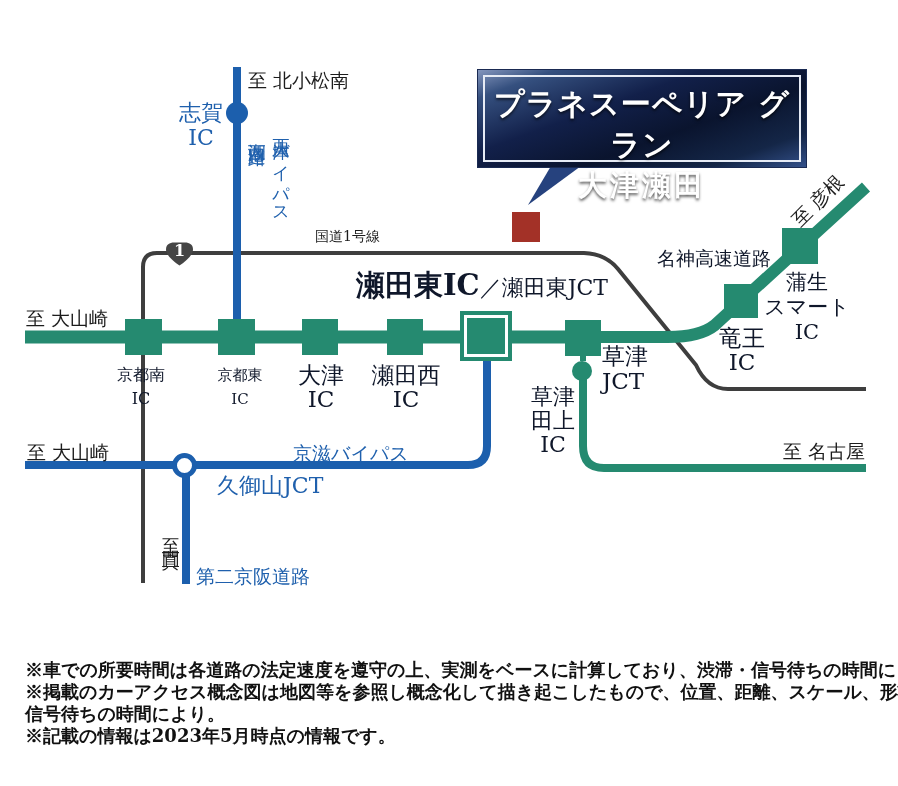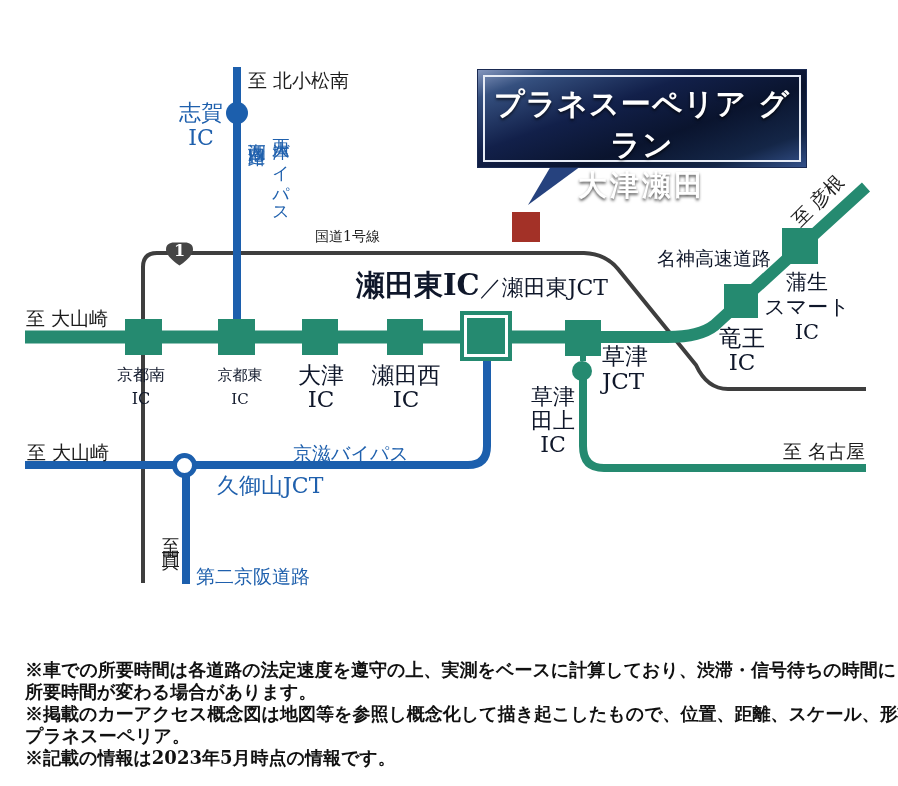--- a/index.html
+++ b/index.html
@@ -157,19 +157,18 @@
 
   <div class="lbl blk" style="left:27px;top:442px;font-size:19px;">至 大山崎</div>
   <div class="lbl blue" style="left:293px;top:443px;font-size:19px;">京滋バイパス</div>
   <div class="lbl blue" style="left:199px;top:473px;font-size:22px;margin-left:18px;">久御山JCT</div>
 
   <div class="lbl blk v" style="left:160px;top:524px;font-size:18px;letter-spacing:3px;">至 門真</div>
   <div class="lbl blue" style="left:196px;top:566px;font-size:19px;">第二京阪道路</div>
 
   <div class="notes">
     <div>※車での所要時間は各道路の法定速度を遵守の上、実測をベースに計算しており、渋滞・信号待ちの時間により、</div>
-    <div>所要時間が変わる場合があります。</div>
     <div>※掲載のカーアクセス概念図は地図等を参照し概念化して描き起こしたもので、位置、距離、スケール、形状等は</div>
-    <div>プラネスーペリア。</div>
+    <div>信号待ちの時間により。</div>
     <div>※記載の情報は2023年5月時点の情報です。</div>
   </div>
 
 </div>
 
 </body></html>

